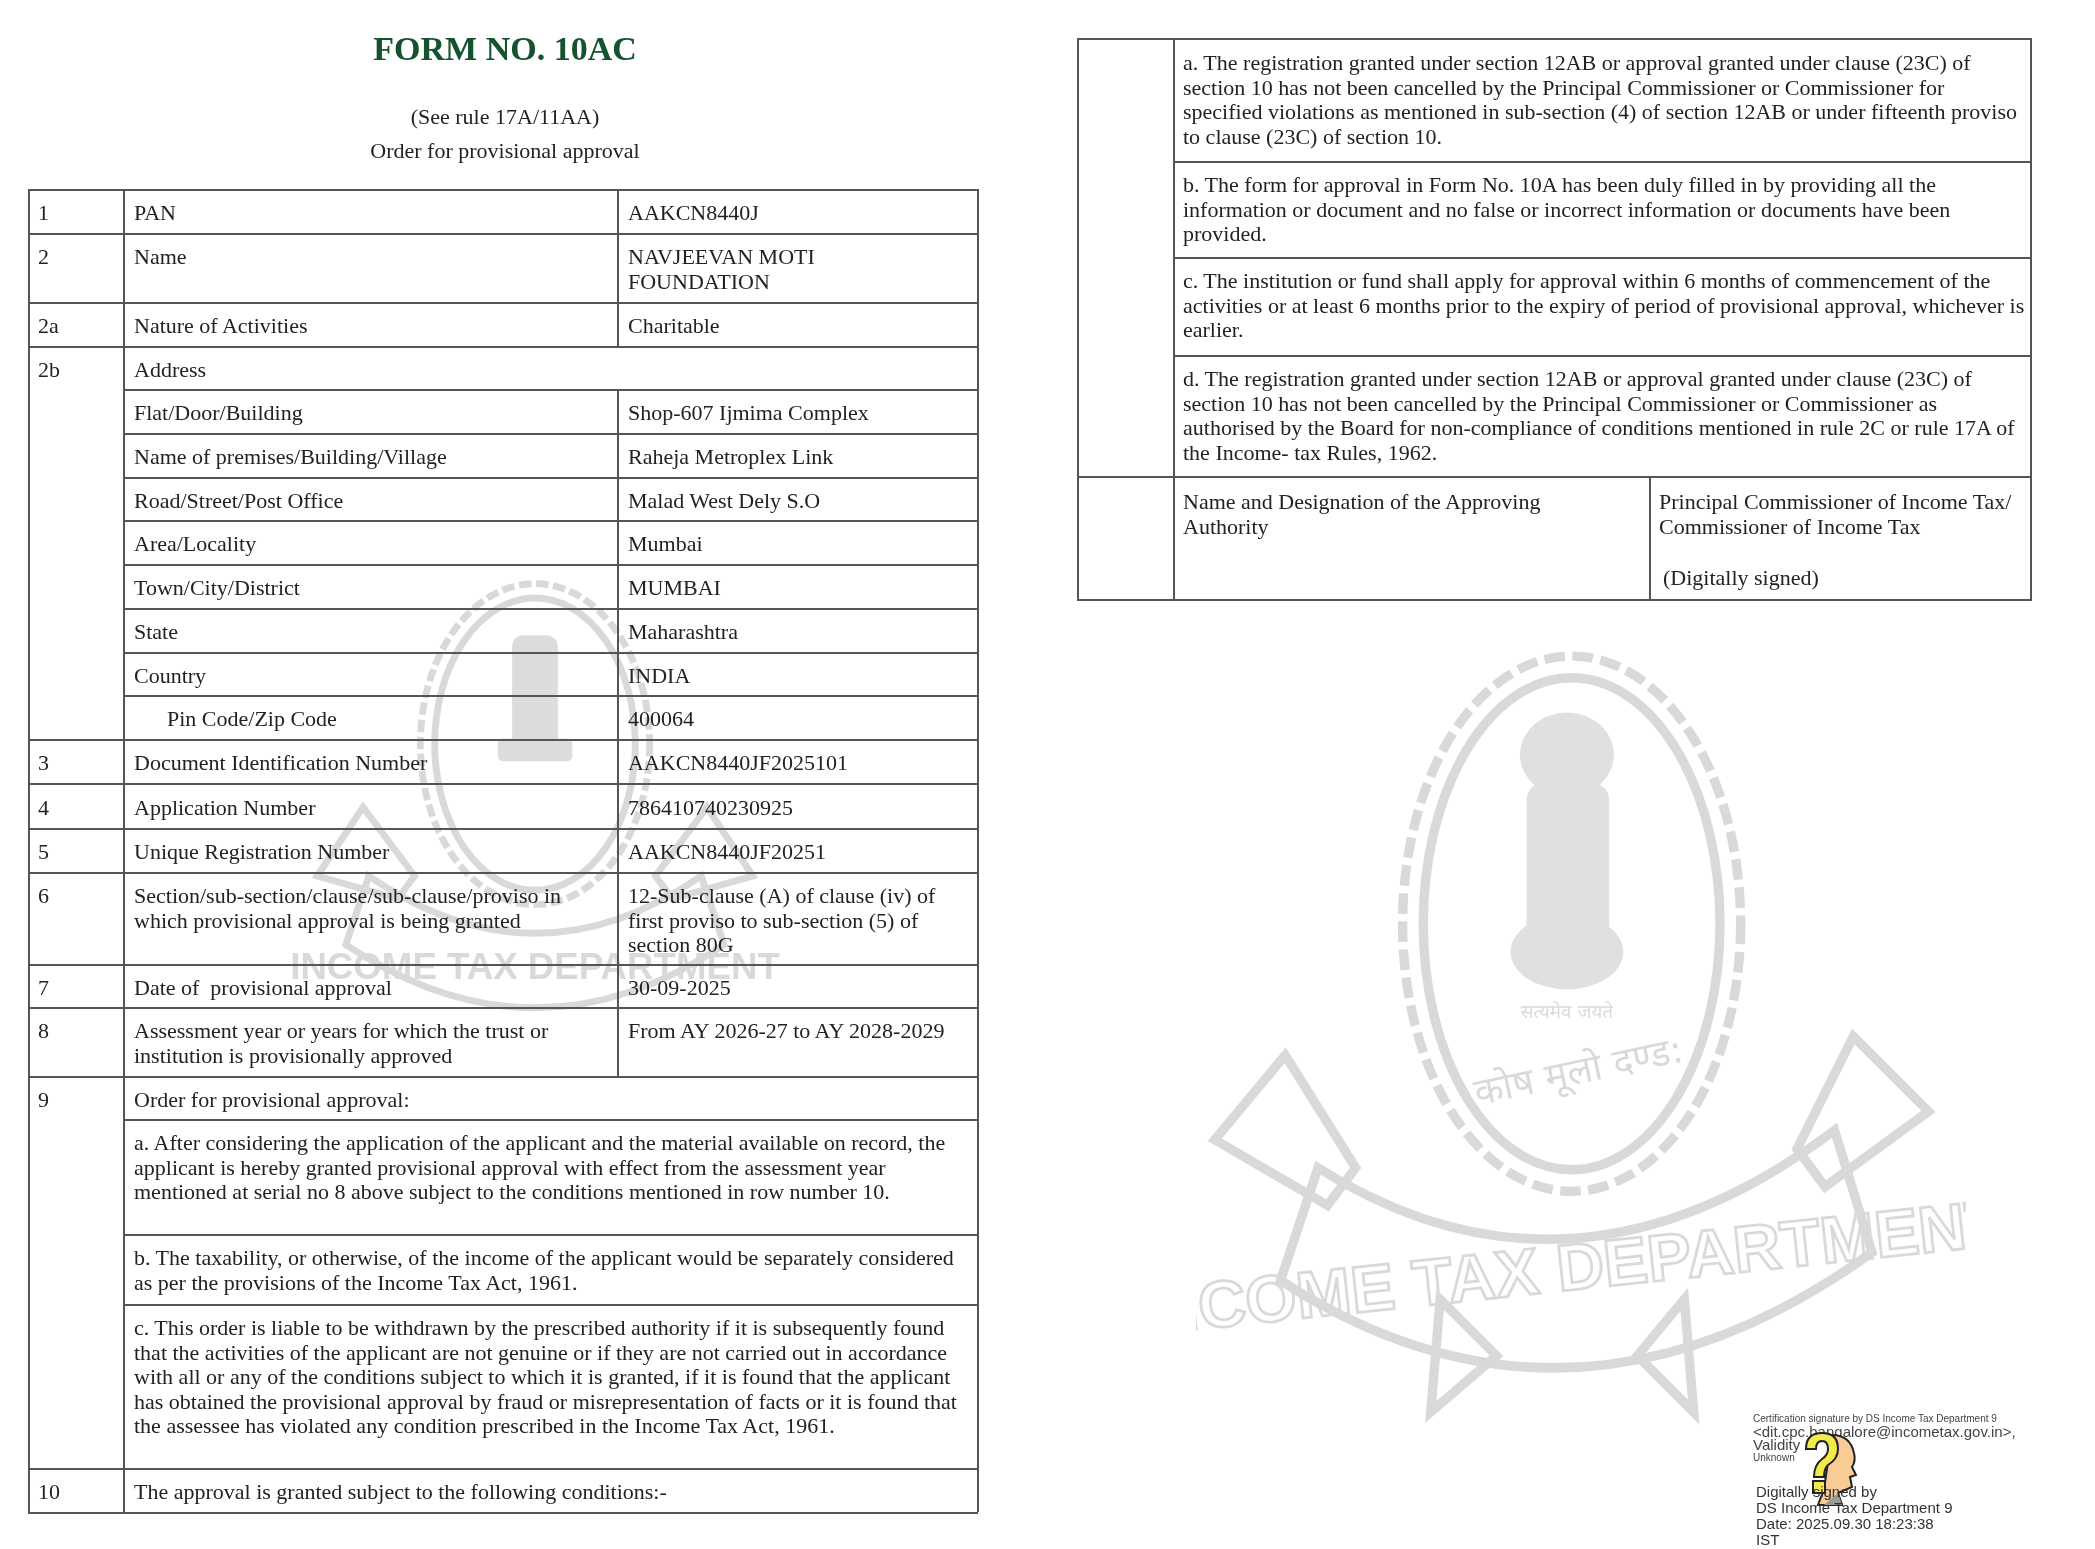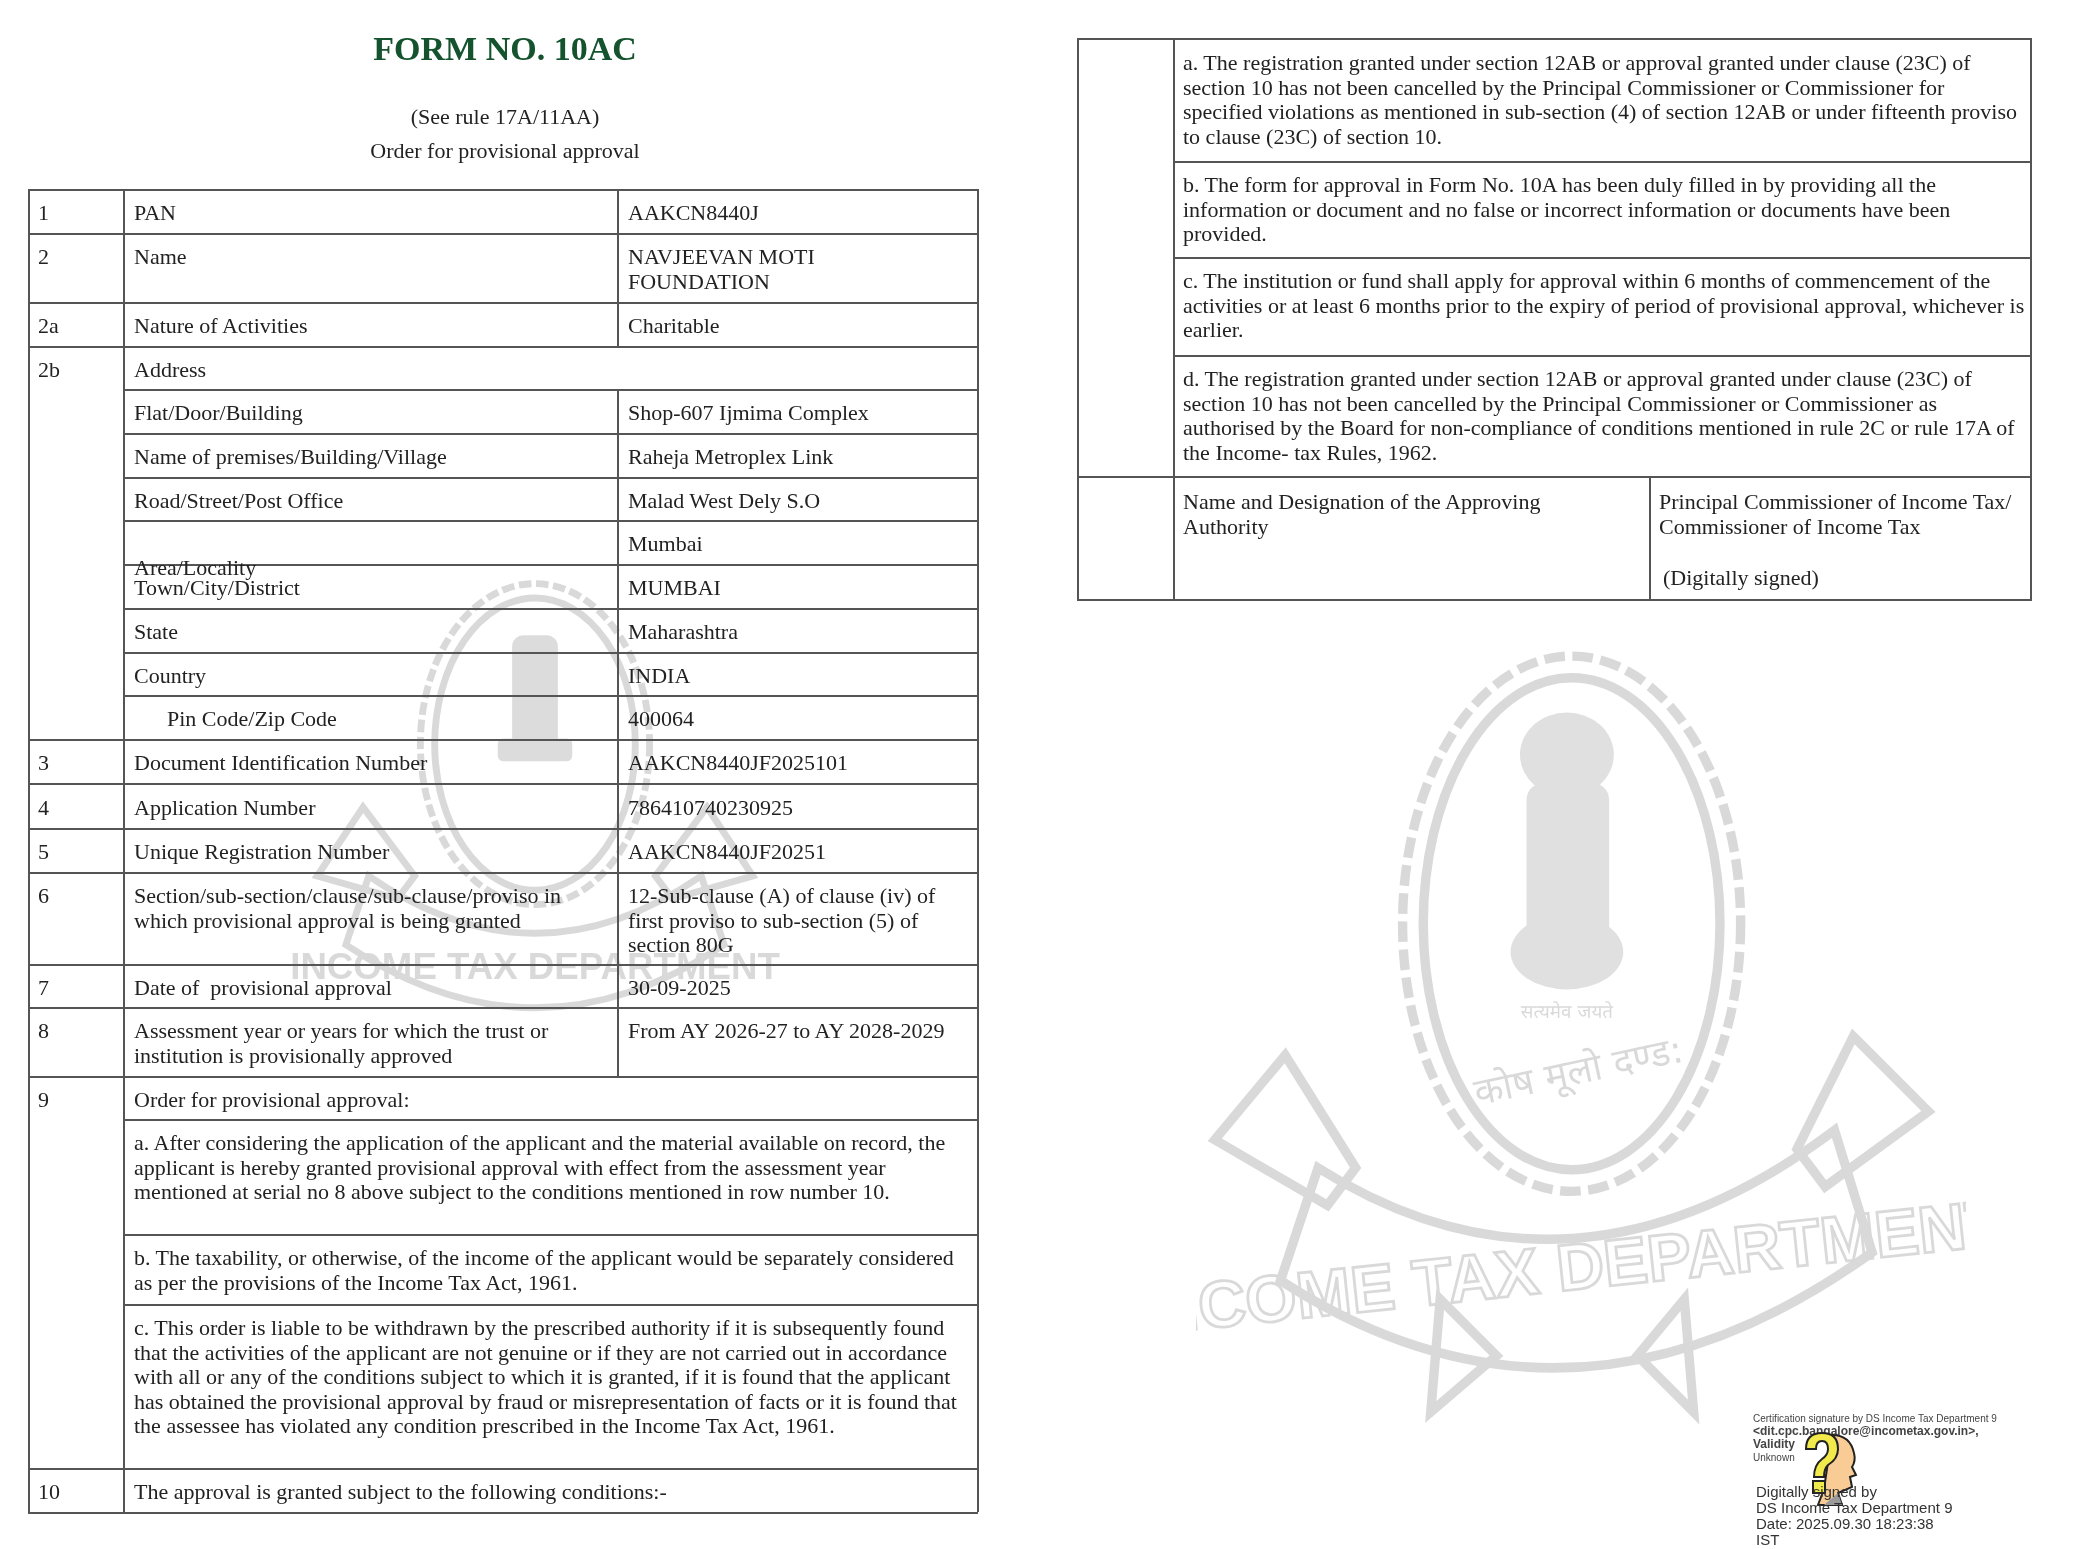--- a/index.html
+++ b/index.html
@@ -107,21 +107,21 @@
 
 <div class="cell" style="left:38px;top:358px;">2b</div>
 <div class="cell" style="left:134px;top:358px;">Address</div>
 
 <div class="cell" style="left:134px;top:401px;">Flat/Door/Building</div>
 <div class="cell" style="left:628px;top:401px;">Shop-607 Ijmima Complex</div>
 <div class="cell" style="left:134px;top:445px;">Name of premises/Building/Village</div>
 <div class="cell" style="left:628px;top:445px;">Raheja Metroplex Link</div>
 <div class="cell" style="left:134px;top:489px;">Road/Street/Post Office</div>
 <div class="cell" style="left:628px;top:489px;">Malad West Dely S.O</div>
-<div class="cell" style="left:134px;top:556px;text-align:right;">Area/Locality</div>
+<div class="cell" style="left:134px;top:532px;text-align:right;">Area/Locality</div>
 <div class="cell" style="left:628px;top:532px;">Mumbai</div>
 <div class="cell" style="left:134px;top:576px;">Town/City/District</div>
 <div class="cell" style="left:628px;top:576px;">MUMBAI</div>
 <div class="cell" style="left:134px;top:620px;">State</div>
 <div class="cell" style="left:628px;top:620px;">Maharashtra</div>
 <div class="cell" style="left:134px;top:664px;">Country</div>
 <div class="cell" style="left:628px;top:664px;">INDIA</div>
 <div class="cell" style="left:134px;top:707px;margin-left:33px;">Pin Code/Zip Code</div>
 <div class="cell" style="left:628px;top:707px;">400064</div>
 
@@ -174,21 +174,21 @@
 <div class="cell" style="left:1183px;top:51px;width:835px;">a. The registration granted under section 12AB or approval granted under clause (23C) of section 10 has not been cancelled by the Principal Commissioner or Commissioner for specified violations as mentioned in sub-section (4) of section 12AB or under fifteenth proviso to clause (23C) of section 10.</div>
 <div class="cell" style="left:1183px;top:173px;width:845px;">b. The form for approval in Form No. 10A has been duly filled in by providing all the information or document and no false or incorrect information or documents have been provided.</div>
 <div class="cell" style="left:1183px;top:269px;width:845px;">c. The institution or fund shall apply for approval within 6 months of commencement of the activities or at least 6 months prior to the expiry of period of provisional approval, whichever is earlier.</div>
 <div class="cell" style="left:1183px;top:367px;width:835px;">d. The registration granted under section 12AB or approval granted under clause (23C) of section 10 has not been cancelled by the Principal Commissioner or Commissioner as authorised by the Board for non-compliance of conditions mentioned in rule 2C or rule 17A of the Income- tax Rules, 1962.</div>
 <div class="cell" style="left:1183px;top:490px;width:430px;">Name and Designation of the Approving Authority</div>
 <div class="cell" style="left:1659px;top:490px;width:360px;">Principal Commissioner of Income Tax/ Commissioner of Income Tax</div>
 <div class="cell" style="left:1663px;top:566px;">(Digitally signed)</div>
 
 <div class="abs" style="left:1753px;top:1412px;width:260px;height:110px;">
   <div class="sig-small">Certification signature by DS Income Tax Department 9</div>
-  <div class="sig-small" style="font-size:12px;font-weight:bold;">&lt;dit.cpc.bangalore@incometax.gov.in&gt;, Validity</div>
+  <div class="sig-small" style="font-size:15px;">&lt;dit.cpc.bangalore@incometax.gov.in&gt;, Validity</div>
   <div class="sig-small">Unknown</div>
   <svg width="70" height="82" viewBox="0 0 70 82" style="position:absolute;left:45px;top:15px;">
     <path d="M34 8 Q52 8 56 26 Q58 34 54 40 L58 48 L52 50 L54 60 L40 66 L44 78 L20 78 L26 62 Z" fill="#f8cc94" stroke="#222" stroke-width="2"></path>
     <path d="M26 78 L44 78 L40 66 Z" fill="#9a9a9a"></path>
     <path d="M8 22 Q8 6 24 6 Q40 6 40 22 Q40 32 30 38 Q26 42 26 50 L16 50 Q16 38 24 32 Q30 28 30 22 Q30 14 24 14 Q18 14 18 22 Z" fill="#f2ea4a" stroke="#222" stroke-width="2"></path>
     <rect x="15" y="54" width="12" height="12" fill="#f2ea4a" stroke="#222" stroke-width="2"></rect>
   </svg>
   <div class="sig-big" style="margin-top:20px;padding-left:3px;position:relative;">Digitally signed by</div>
   <div class="sig-big" style="padding-left:3px;position:relative;">DS Income Tax Department 9</div>
   <div class="sig-big" style="padding-left:3px;position:relative;">Date: 2025.09.30 18:23:38</div>

